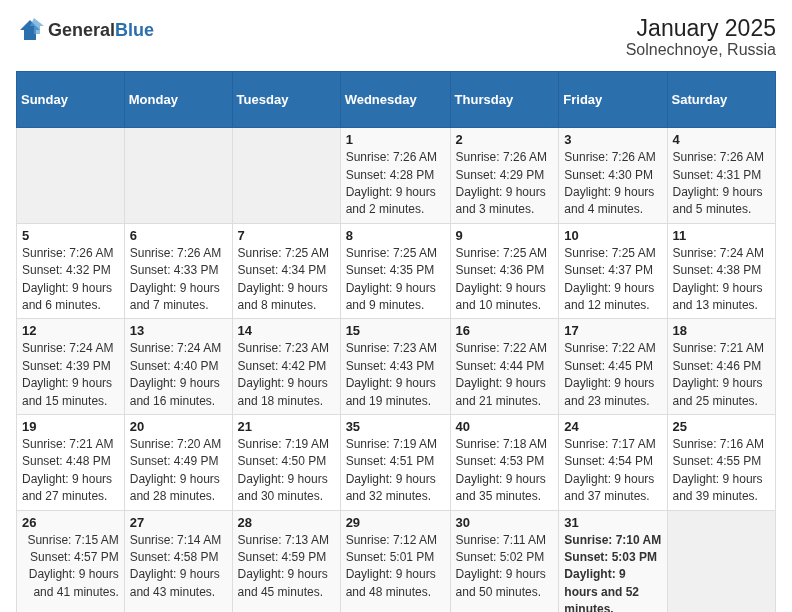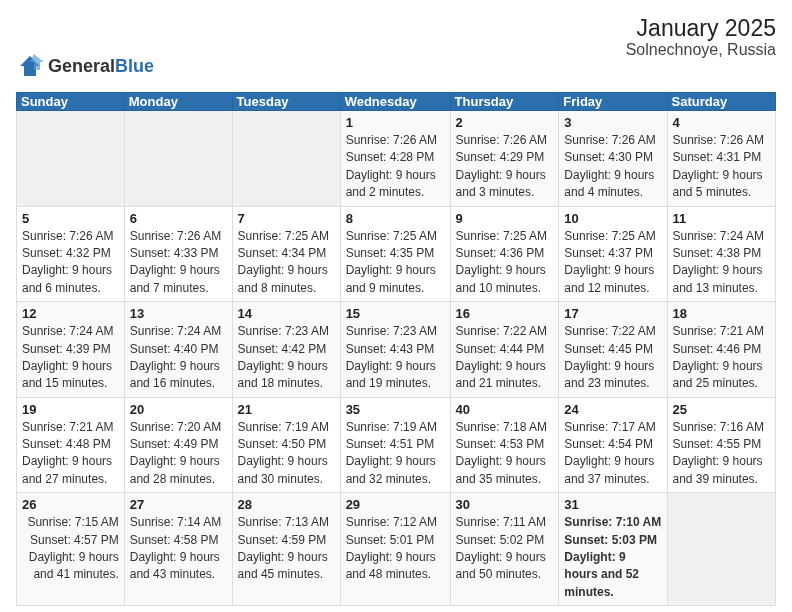--- a/index.html
+++ b/index.html
@@ -13,21 +13,20 @@
     .header {
       display: flex;
       align-items: flex-start;
       justify-content: space-between;
       margin-bottom: 12px;
     }
     .logo {
       display: flex;
       align-items: center;
       gap: 4px;
-      margin-top: 36px;
     }
     .logo-text-general {
       font-size: 18px;
       font-weight: bold;
       color: #333;
     }
     .logo-text-blue {
       font-size: 18px;
       font-weight: bold;
       color: #2c6fad;
@@ -53,21 +52,21 @@
     .calendar {
       width: 100%;
       border-collapse: collapse;
       border: 1px solid #ccc;
     }
     .calendar thead tr th {
       background-color: #2c6fad;
       color: #fff;
       font-size: 13px;
       font-weight: bold;
-      padding: 1px 4px;
+      padding: 20px 4px;
       text-align: left;
       border: 1px solid #2560a0;
     }
     .calendar tbody tr td {
       vertical-align: top;
       border: 1px solid #ddd;
       padding: 4px 5px;
       min-height: 70px;
       width: 113px;
       background: #fff;

